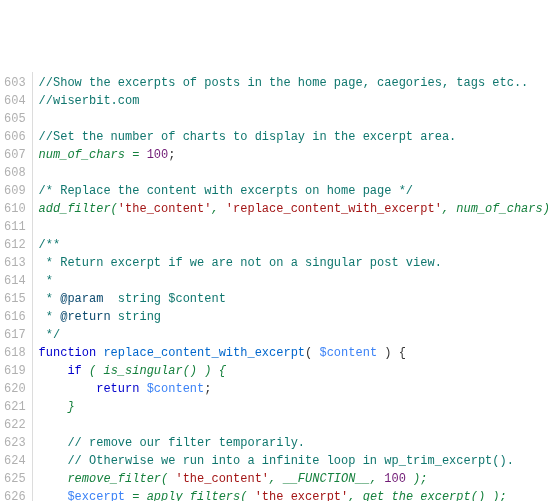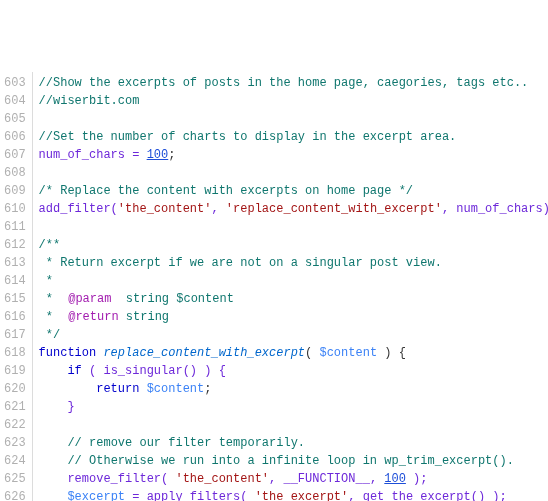--- a/index.html
+++ b/index.html
@@ -32,27 +32,27 @@
   }
   .code {
     flex: 1 1 auto;
     padding: 2px 4px 2px 6px;
   }
   .code .row {
     height: 18px;
   }
   .c-comment { color: #0f766e; }
   .c-keyword { color: #0000cc; }
-  .c-funcname{ color: #0066cc; font-style: italic; }
+  .c-funcname{ color: #0066cc; }
   .c-string  { color: #a31515; }
   .c-var     { color: #3b82f6; }
-  .c-num     { color: #1d4ed8; text-decoration: underline; }
+  .c-num     { color: #701a75; }
   .c-punc    { color: #333333; }
-  .c-plain   { color: #6d28d9; }
-  .c-phpdoc  { color: #a21caf; margin-left: 8px; }
+  .c-plain   { color: #15803d; font-style: italic; }
+  .c-phpdoc  { color: #0c4a6e; }
 </style>
 </head>
 <body>
 
 
 
 <div class="editor">
   <div class="gutter" id="gutter"><div class="ln">603</div><div class="ln">604</div><div class="ln">605</div><div class="ln">606</div><div class="ln">607</div><div class="ln">608</div><div class="ln">609</div><div class="ln">610</div><div class="ln">611</div><div class="ln">612</div><div class="ln">613</div><div class="ln">614</div><div class="ln">615</div><div class="ln">616</div><div class="ln">617</div><div class="ln">618</div><div class="ln">619</div><div class="ln">620</div><div class="ln">621</div><div class="ln">622</div><div class="ln">623</div><div class="ln">624</div><div class="ln">625</div><div class="ln">626</div></div>
   <div class="code" id="code"><div class="row"><span class="c-comment">//Show the excerpts of posts in the home page, caegories, tags etc..</span></div><div class="row"><span class="c-comment">//wiserbit.com</span></div><div class="row">&nbsp;</div><div class="row"><span class="c-comment">//Set the number of charts to display in the excerpt area.</span></div><div class="row"><span class="c-plain">num_of_chars = </span><span class="c-num">100</span><span class="c-punc">;</span></div><div class="row">&nbsp;</div><div class="row"><span class="c-comment">/* Replace the content with excerpts on home page */</span></div><div class="row"><span class="c-plain">add_filter(</span><span class="c-string">'the_content'</span><span class="c-plain">, </span><span class="c-string">'replace_content_with_excerpt'</span><span class="c-plain">, num_of_chars);</span></div><div class="row">&nbsp;</div><div class="row"><span class="c-comment">/**</span></div><div class="row"><span class="c-comment"> * Return excerpt if we are not on a singular post view.</span></div><div class="row"><span class="c-comment"> *</span></div><div class="row"><span class="c-comment"> * </span><span class="c-phpdoc">@param</span><span class="c-comment">  string $content</span></div><div class="row"><span class="c-comment"> * </span><span class="c-phpdoc">@return</span><span class="c-comment"> string</span></div><div class="row"><span class="c-comment"> */</span></div><div class="row"><span class="c-keyword">function</span><span class="c-plain"> </span><span class="c-funcname">replace_content_with_excerpt</span><span class="c-punc">( </span><span class="c-var">$content</span><span class="c-punc"> ) {</span></div><div class="row"><span class="c-plain">    </span><span class="c-keyword">if</span><span class="c-plain"> ( is_singular() ) {</span></div><div class="row"><span class="c-plain">        </span><span class="c-keyword">return</span><span class="c-plain"> </span><span class="c-var">$content</span><span class="c-punc">;</span></div><div class="row"><span class="c-plain">    }</span></div><div class="row">&nbsp;</div><div class="row"><span class="c-plain">    </span><span class="c-comment">// remove our filter temporarily.</span></div><div class="row"><span class="c-plain">    </span><span class="c-comment">// Otherwise we run into a infinite loop in wp_trim_excerpt().</span></div><div class="row"><span class="c-plain">    remove_filter( </span><span class="c-string">'the_content'</span><span class="c-plain">, __FUNCTION__, </span><span class="c-num">100</span><span class="c-plain"> );</span></div><div class="row"><span class="c-plain">    </span><span class="c-var">$excerpt</span><span class="c-plain"> = apply_filters( </span><span class="c-string">'the_excerpt'</span><span class="c-plain">, get_the_excerpt() );</span></div></div>
 </div>

